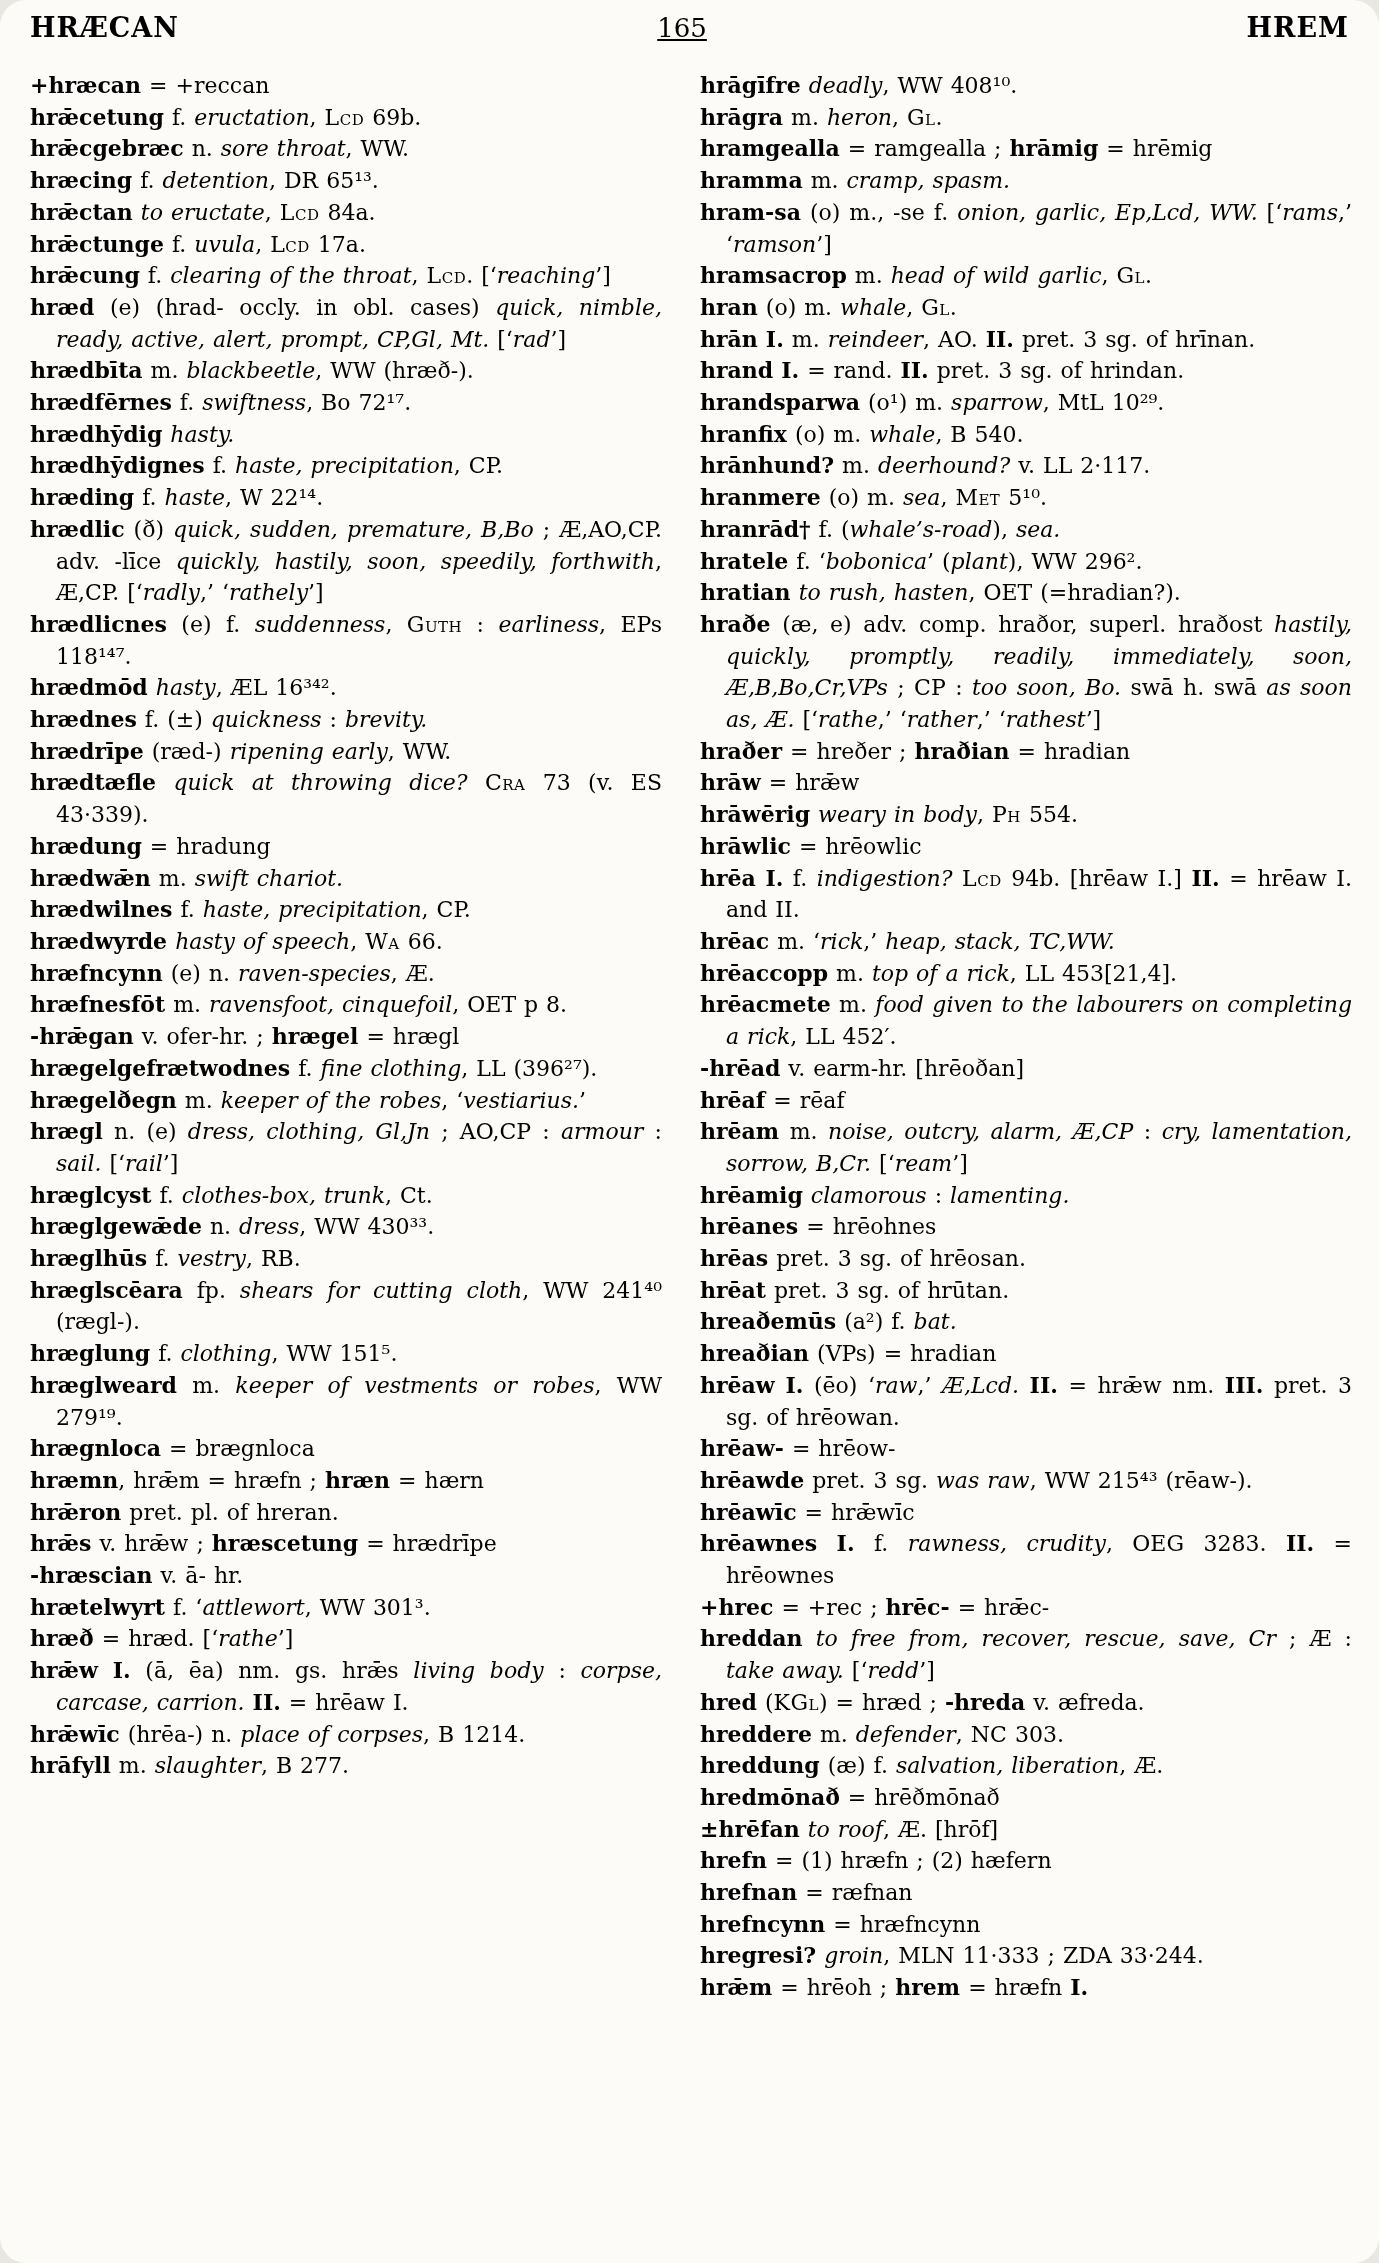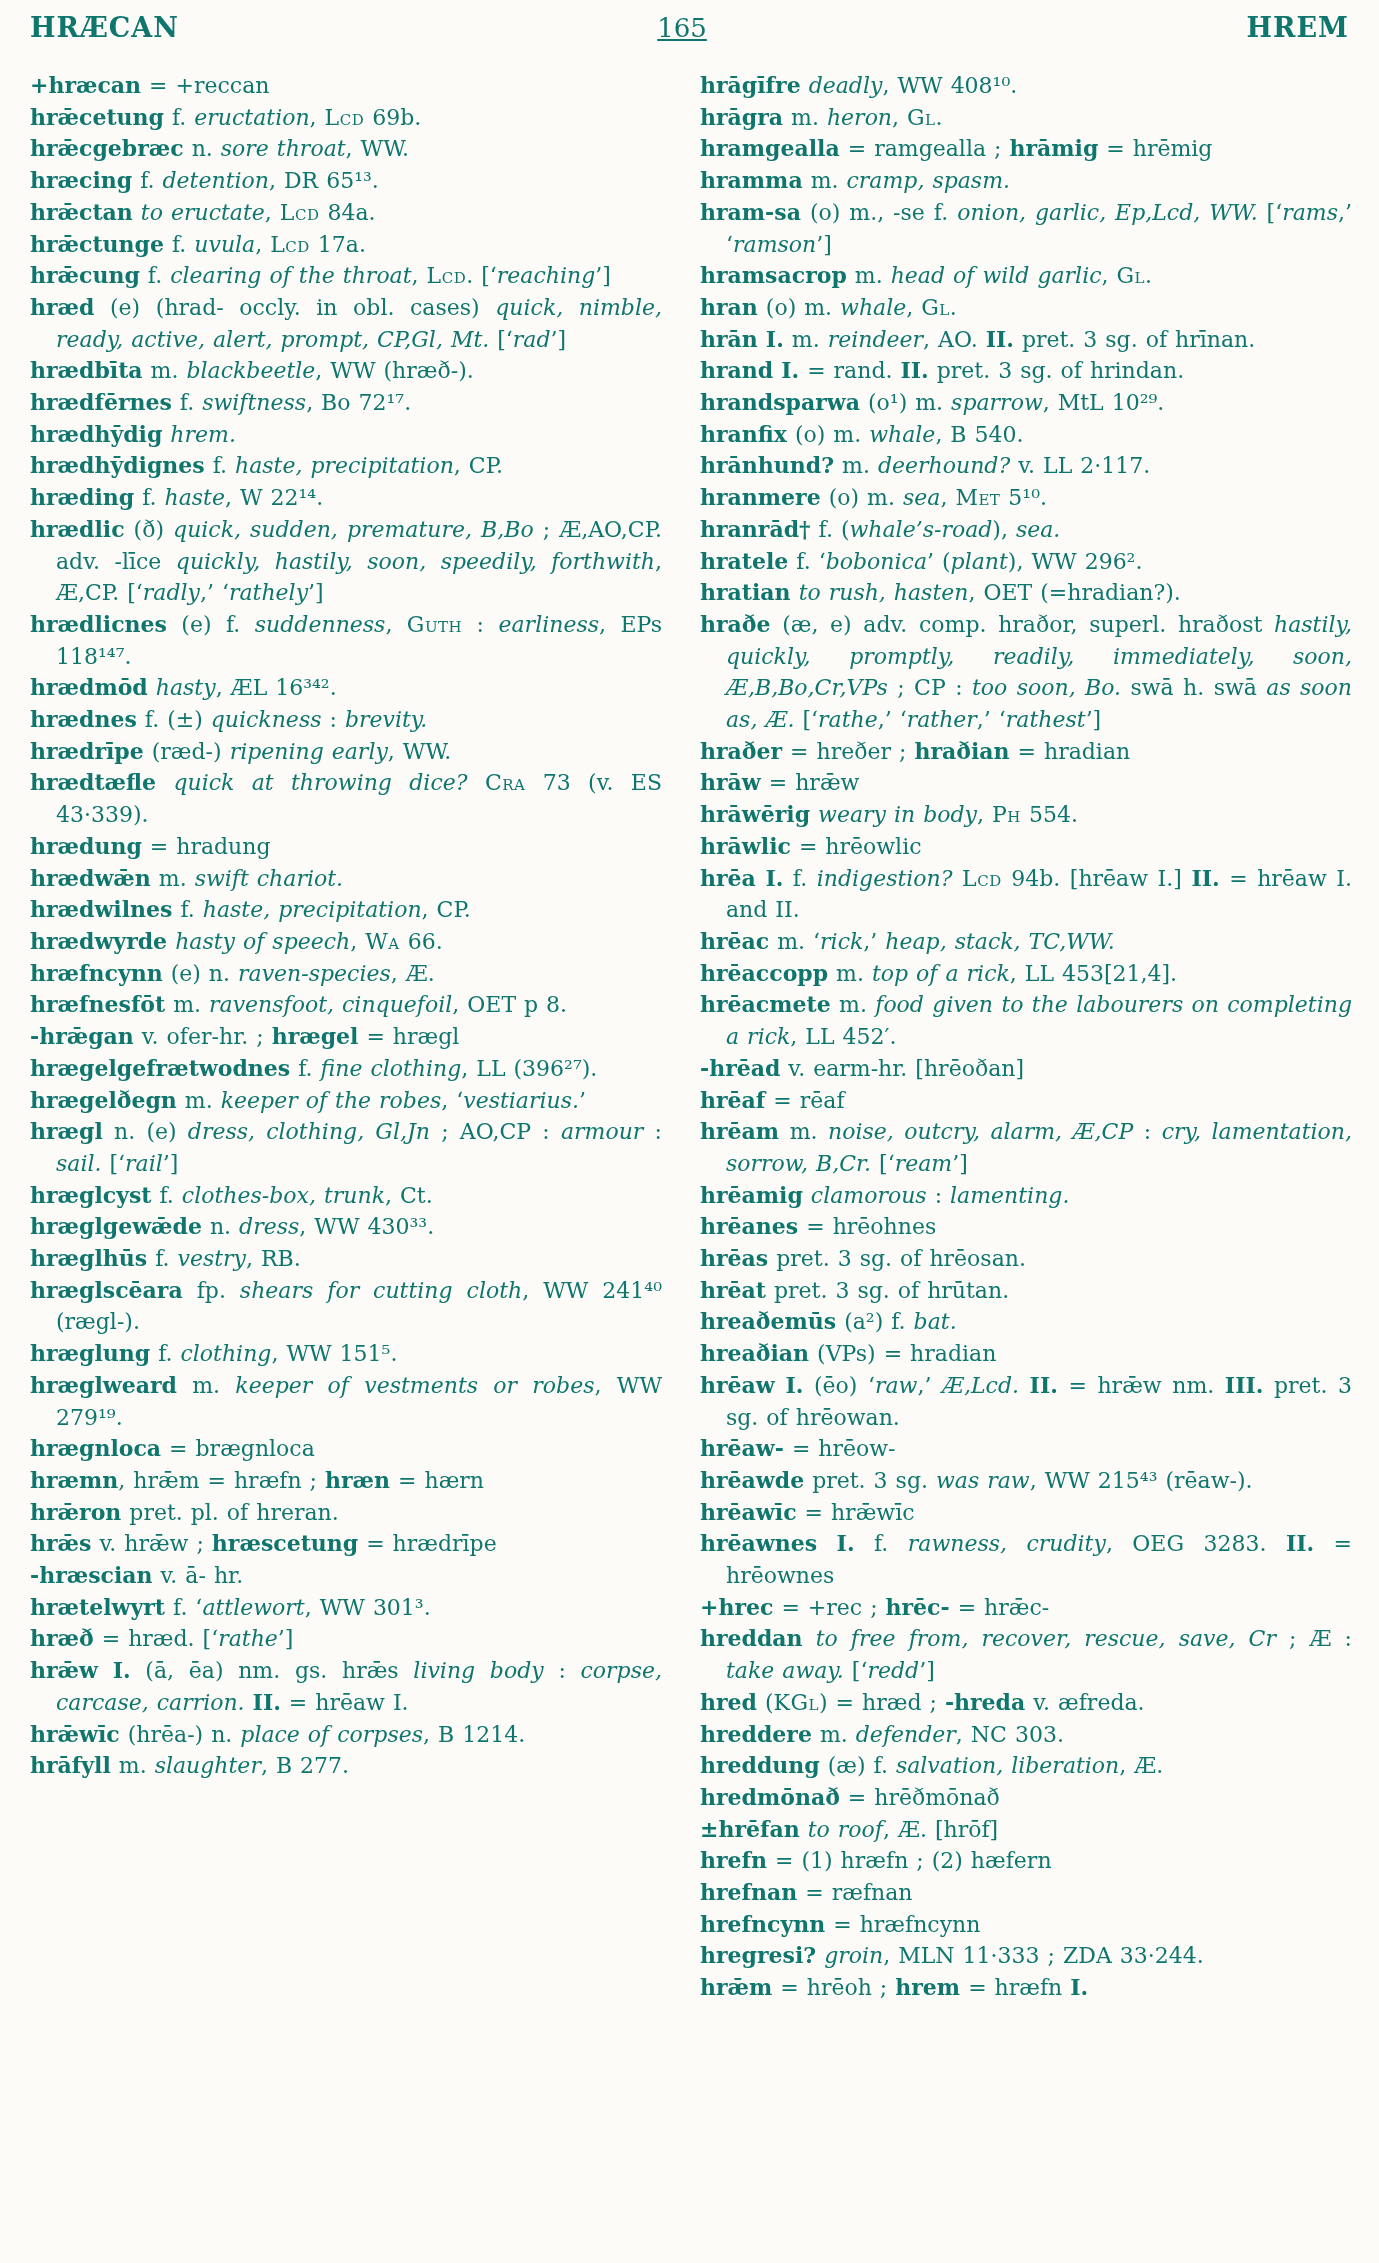--- a/index.html
+++ b/index.html
@@ -2,23 +2,24 @@
 <html><head>
 <meta charset="utf-8">
 <style>
   html, body { margin: 0; padding: 0; background: #e9e7e2; }
   .page {
     position: relative;
     width: 1379px;
     height: 2263px;
     margin: 0 auto;
     background: #fcfbf8;
-    color: #0f766e;
+    color: #000000;
     font-family: "DejaVu Serif", serif;
     overflow: hidden;
+    border-radius: 26px;
   }
   .running-head {
     position: absolute;
     top: 8px; left: 30px; right: 30px;
     height: 40px;
     font-size: 27px;
     line-height: 40px;
   }
   .rh-left  { position: absolute; left: 0;  font-weight: bold; letter-spacing: 1px; }
   .rh-num   { position: absolute; left: 50%; transform: translateX(-65%); font-weight: normal; font-size: 26px; text-decoration: underline; }
@@ -56,21 +57,21 @@
       <p class="entry"><span class="s-b">+hræcan</span><span class="s-r"> = +reccan</span></p>
       <p class="entry"><span class="s-b">hrǣcetung</span><span class="s-r"> f. </span><span class="s-i">eructation</span><span class="s-r">, </span><span class="s-sc">Lcd</span><span class="s-r"> 69b.</span></p>
       <p class="entry"><span class="s-b">hrǣcgebræc</span><span class="s-r"> n. </span><span class="s-i">sore throat</span><span class="s-r">, WW.</span></p>
       <p class="entry"><span class="s-b">hræcing</span><span class="s-r"> f. </span><span class="s-i">detention</span><span class="s-r">, DR 65¹³.</span></p>
       <p class="entry"><span class="s-b">hrǣctan</span><span class="s-r"> </span><span class="s-i">to eructate</span><span class="s-r">, </span><span class="s-sc">Lcd</span><span class="s-r"> 84a.</span></p>
       <p class="entry"><span class="s-b">hrǣctunge</span><span class="s-r"> f. </span><span class="s-i">uvula</span><span class="s-r">, </span><span class="s-sc">Lcd</span><span class="s-r"> 17a.</span></p>
       <p class="entry"><span class="s-b">hrǣcung</span><span class="s-r"> f. </span><span class="s-i">clearing of the throat</span><span class="s-r">, </span><span class="s-sc">Lcd</span><span class="s-r">. [‘</span><span class="s-i">reaching</span><span class="s-r">’]</span></p>
       <p class="entry"><span class="s-b">hræd</span><span class="s-r"> (e) (hrad- occly. in obl. cases) </span><span class="s-i">quick, nimble, ready, active, alert, prompt, CP,Gl, Mt.</span><span class="s-r"> [‘</span><span class="s-i">rad</span><span class="s-r">’]</span></p>
       <p class="entry"><span class="s-b">hrædbīta</span><span class="s-r"> m. </span><span class="s-i">blackbeetle</span><span class="s-r">, WW (hræð-).</span></p>
       <p class="entry"><span class="s-b">hrædfērnes</span><span class="s-r"> f. </span><span class="s-i">swiftness</span><span class="s-r">, Bo 72¹⁷.</span></p>
-      <p class="entry"><span class="s-b">hrædhȳdig</span><span class="s-r"> </span><span class="s-i">hrem.</span></p>
+      <p class="entry"><span class="s-b">hrædhȳdig</span><span class="s-r"> </span><span class="s-i">hasty.</span></p>
       <p class="entry"><span class="s-b">hrædhȳdignes</span><span class="s-r"> f. </span><span class="s-i">haste, precipitation</span><span class="s-r">, CP.</span></p>
       <p class="entry"><span class="s-b">hræding</span><span class="s-r"> f. </span><span class="s-i">haste</span><span class="s-r">, W 22¹⁴.</span></p>
       <p class="entry"><span class="s-b">hrædlic</span><span class="s-r"> (ð) </span><span class="s-i">quick, sudden, premature, B,Bo</span><span class="s-r"> ; Æ,AO,CP. adv. -līce </span><span class="s-i">quickly, hastily, soon, speedily, forthwith</span><span class="s-r">, Æ,CP. [‘</span><span class="s-i">radly</span><span class="s-r">,’ ‘</span><span class="s-i">rathely</span><span class="s-r">’]</span></p>
       <p class="entry"><span class="s-b">hrædlicnes</span><span class="s-r"> (e) f. </span><span class="s-i">suddenness</span><span class="s-r">, </span><span class="s-sc">Guth</span><span class="s-r"> : </span><span class="s-i">earliness</span><span class="s-r">, EPs 118¹⁴⁷.</span></p>
       <p class="entry"><span class="s-b">hrædmōd</span><span class="s-r"> </span><span class="s-i">hasty</span><span class="s-r">, ÆL 16³⁴².</span></p>
       <p class="entry"><span class="s-b">hrædnes</span><span class="s-r"> f. (±) </span><span class="s-i">quickness</span><span class="s-r"> : </span><span class="s-i">brevity.</span></p>
       <p class="entry"><span class="s-b">hrædrīpe</span><span class="s-r"> (ræd-) </span><span class="s-i">ripening early</span><span class="s-r">, WW.</span></p>
       <p class="entry"><span class="s-b">hrædtæfle</span><span class="s-r"> </span><span class="s-i">quick at throwing dice?</span><span class="s-r"> </span><span class="s-sc">Cra</span><span class="s-r"> 73 (v. ES 43·339).</span></p>
       <p class="entry"><span class="s-b">hrædung</span><span class="s-r"> = hradung</span></p>
       <p class="entry"><span class="s-b">hrædwǣn</span><span class="s-r"> m. </span><span class="s-i">swift chariot.</span></p>

